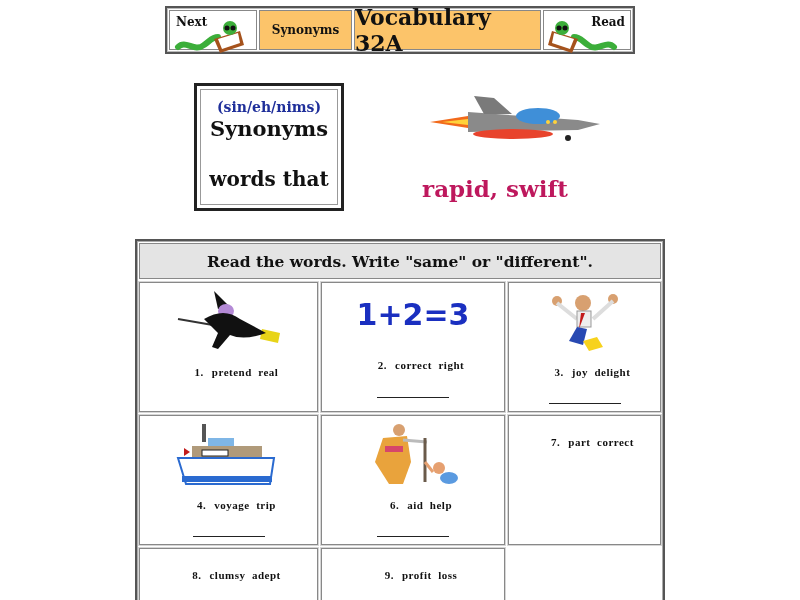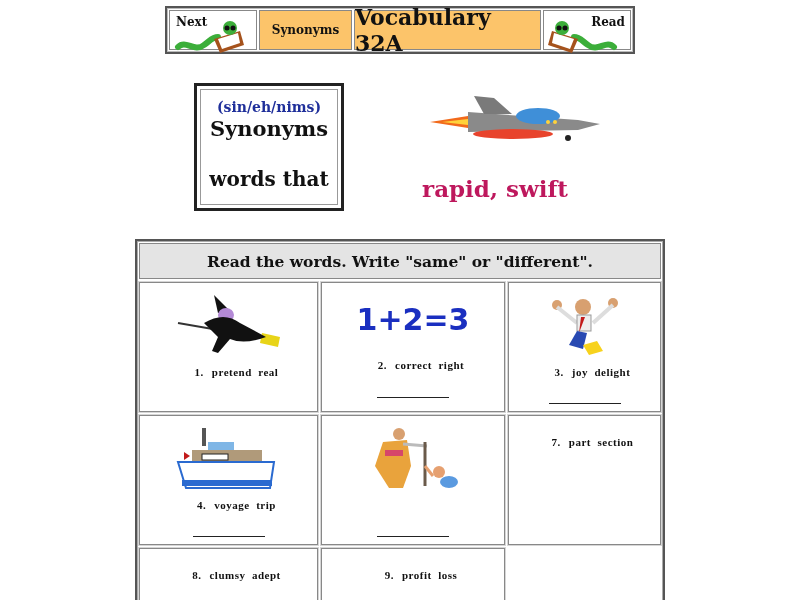--- a/index.html
+++ b/index.html
@@ -68,21 +68,21 @@
     display: grid; grid-template-columns: 179px 184px 1fr;
     grid-auto-rows: 130px; gap: 3px; margin-top: 3px;
   }
   .cell {
     position: relative; box-sizing: border-box; border: 1px solid #888;
     background: #fff; text-align: center; font-weight: bold;
     box-shadow: 0 0 0 1px #d6d6d6;
   }
   .cell .art {
     position: absolute; left: 0; right: 0; top: 6px; height: 74px;
-    display: flex; align-items: flex-end; justify-content: center;
+    display: flex; align-items: flex-start; justify-content: center;
   }
   .cell .pair {
     position: absolute; left: 16px; right: 0; top: 83px;
     font-size: 11px; letter-spacing: 0.5px; white-space: nowrap; font-family: Liberation Serif, serif;
   }
   .cell .pair .num { margin-right: 8px; }
   .cell .answer {
     position: absolute; left: 0; right: 0; top: 106px;
     font-size: 16px; height: 18px;
   }
@@ -219,25 +219,26 @@
           <circle cx="36" cy="8" r="6" fill="#d8a070"></circle>
           <path d="M20 16 L44 14 L48 40 L40 62 L26 62 L12 40 Z" fill="#e9a33c"></path>
           <rect x="22" y="24" width="18" height="6" fill="#d6466a"></rect>
           <line x1="40" y1="18" x2="64" y2="20" stroke="#bbb" stroke-width="3"></line>
           <line x1="62" y1="16" x2="62" y2="60" stroke="#6a5a4a" stroke-width="3"></line>
           <circle cx="76" cy="46" r="6" fill="#e6a070"></circle>
           <ellipse cx="86" cy="56" rx="9" ry="6" fill="#5a9ae0"></ellipse>
           <line x1="70" y1="50" x2="62" y2="40" stroke="#e6a070" stroke-width="3"></line>
         </svg>
       </div>
+      <div class="pair"><span class="num">6.</span><span style="white-space:pre">aid  help</span></div>
       <div class="answer"><span class="blank"></span></div>
     </div>
 
     <div class="cell row3">
-      <div class="pair"><span class="num">7.</span><span style="white-space:pre">part  section</span></div>
+      <div class="pair"><span class="num">7.</span><span style="white-space:pre">part  correct</span></div>
     </div>
 
     <div class="cell row3">
       <div class="pair"><span class="num">8.</span><span style="white-space:pre">clumsy  adept</span></div>
     </div>
 
     <div class="cell row3">
       <div class="pair"><span class="num">9.</span><span style="white-space:pre">profit  loss</span></div>
     </div>
 

